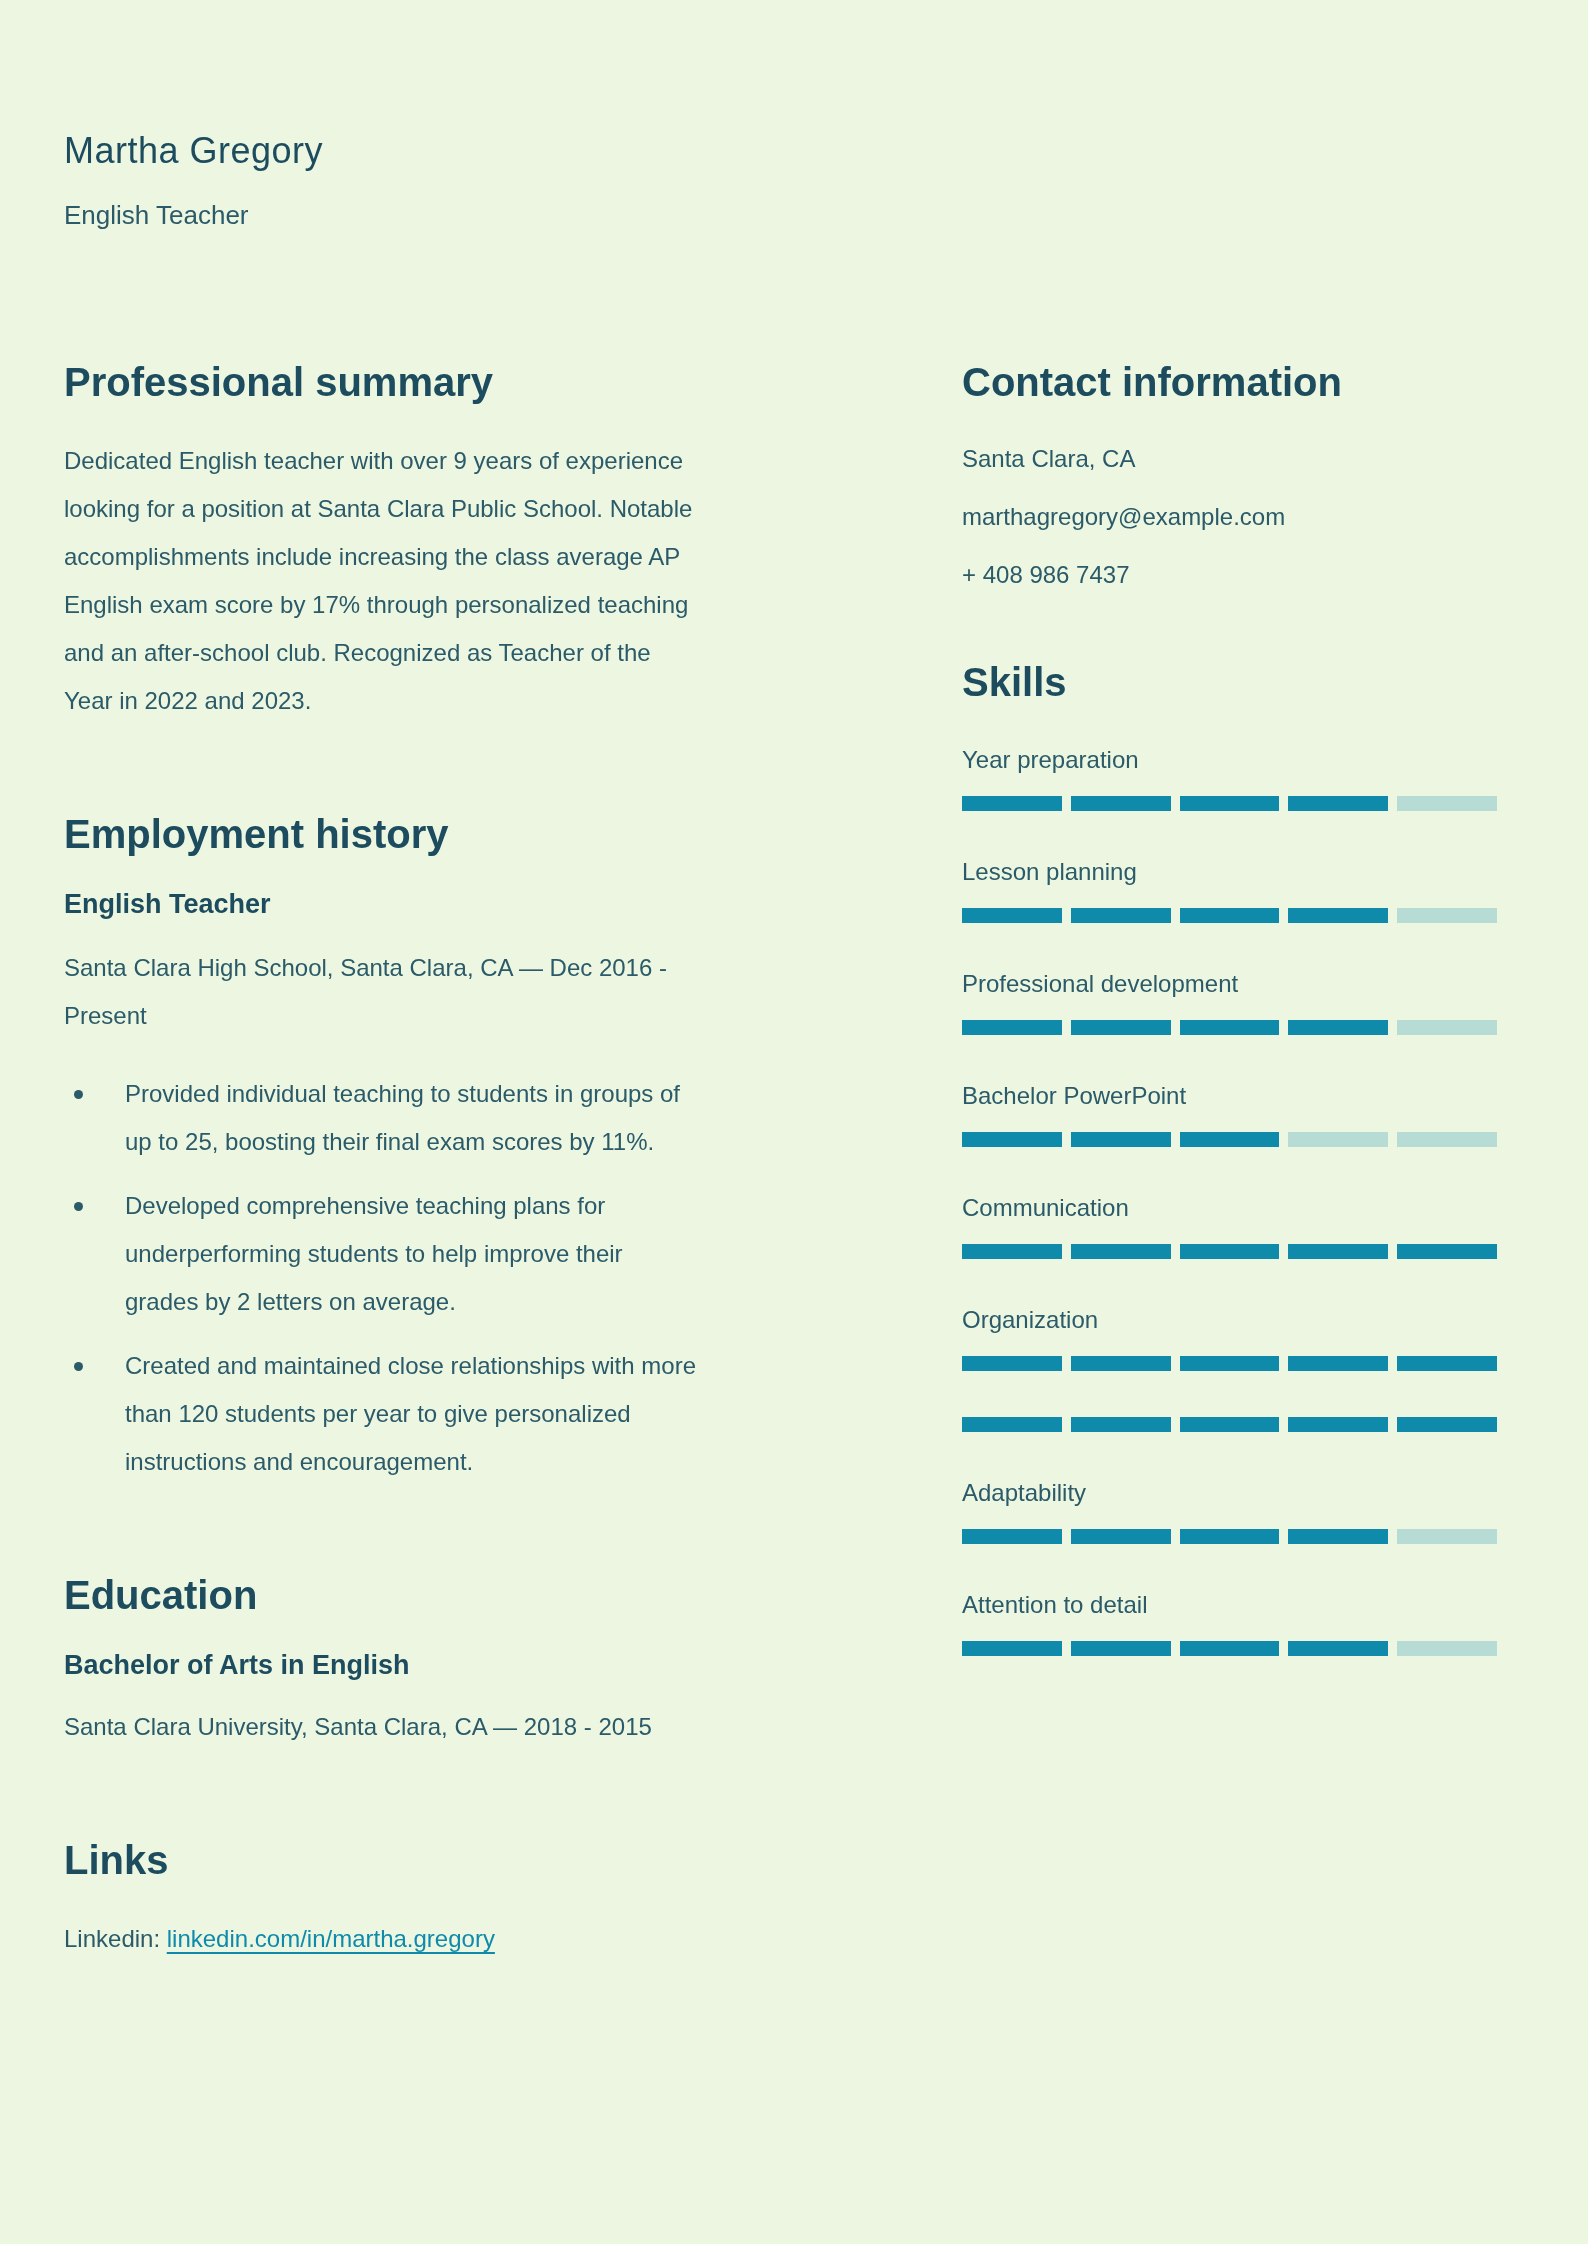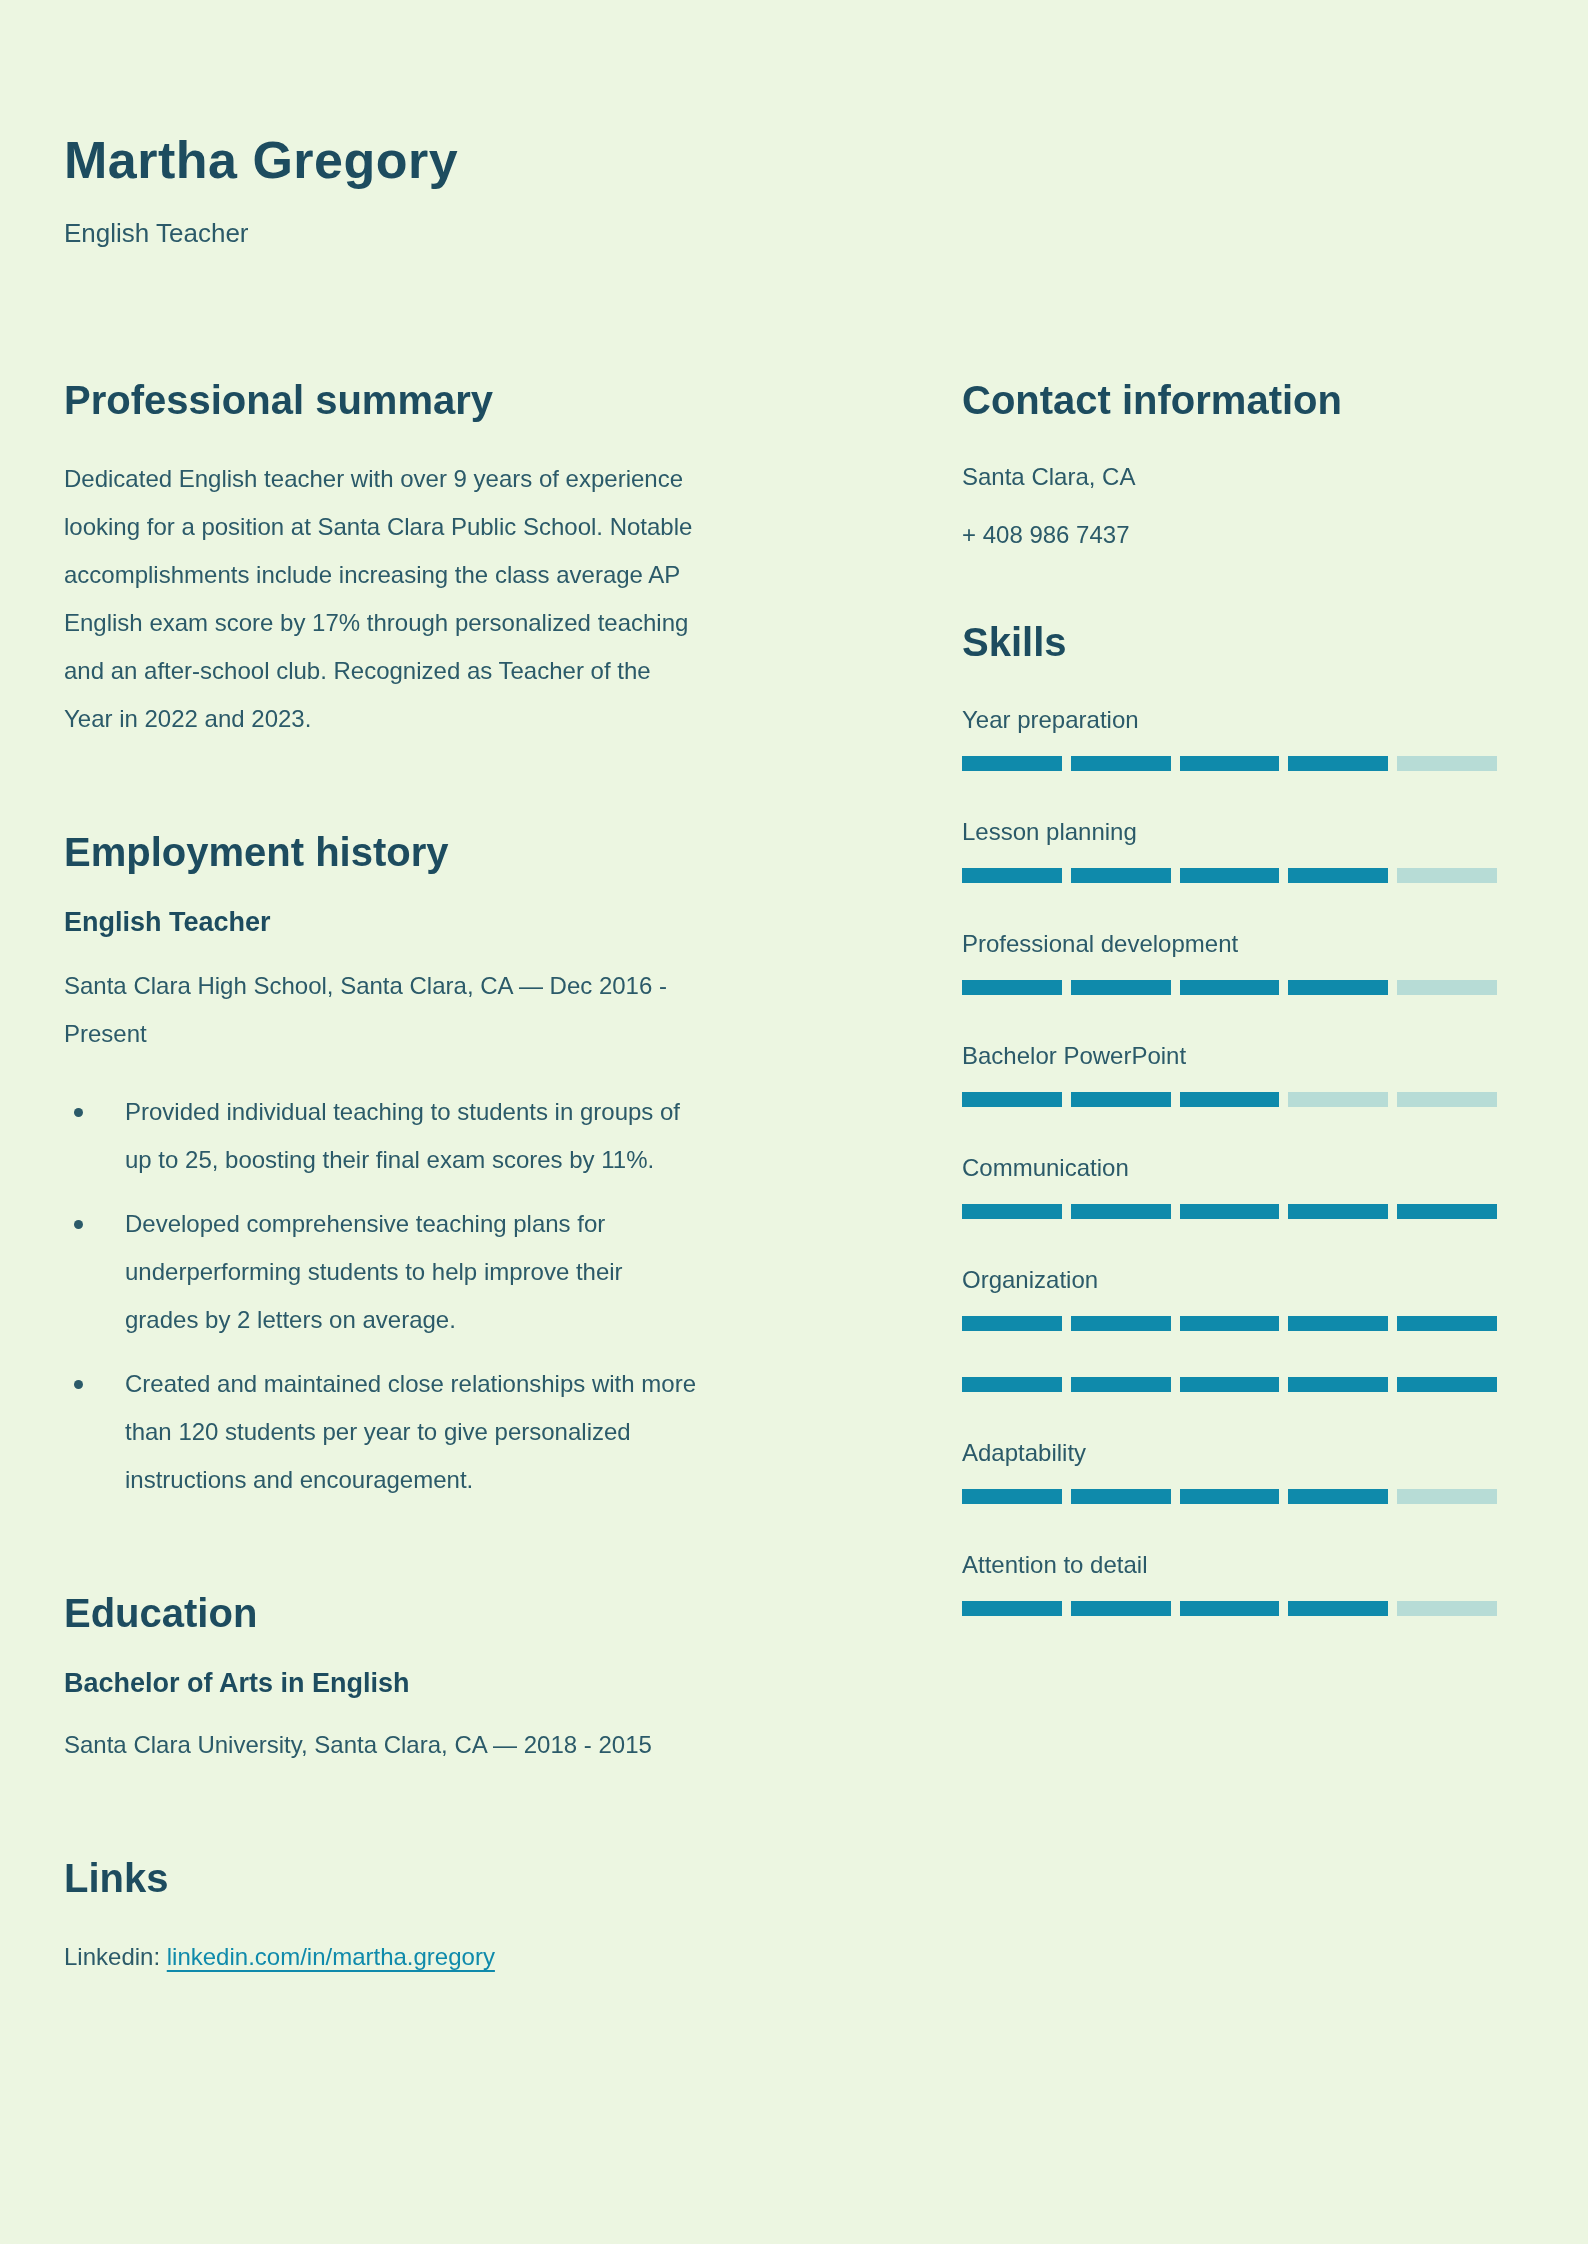--- a/index.html
+++ b/index.html
@@ -17,22 +17,22 @@
     color:var(--body);
   }
   .page{
     width:1588px;
     height:2244px;
     background:var(--bg);
     padding:130px 91px 0 64px;
     overflow:hidden;
   }
   .resume-header .name{
-    font-size:52px;
-    font-weight:700;
+    font-size:36px;
+    font-weight:400;
     color:var(--heading);
     letter-spacing:0.5px;
   }
   .resume-header .job-title{
     margin-top:28px;
     font-size:26px;
     color:var(--body);
   }
   .columns{
     display:flex;
@@ -165,20 +165,21 @@
         </p>
       </div>
 
     </div>
 
     <div class="col-right">
 
       <div class="section" style="margin-bottom:62px;">
         <h2>Contact information</h2>
         <p class="contact-line">Santa Clara, CA</p>
+        <p class="contact-line">marthagregory@example.com</p>
         <p class="contact-line">+ 408 986 7437</p>
       </div>
 
       <div class="section skills-section">
         <h2>Skills</h2>
         <div id="skills-list">
             <div class="skill-row">
               <div class="skill-name">Year preparation</div>
               <div class="skill-bar">
                 <div class="seg filled"></div>

